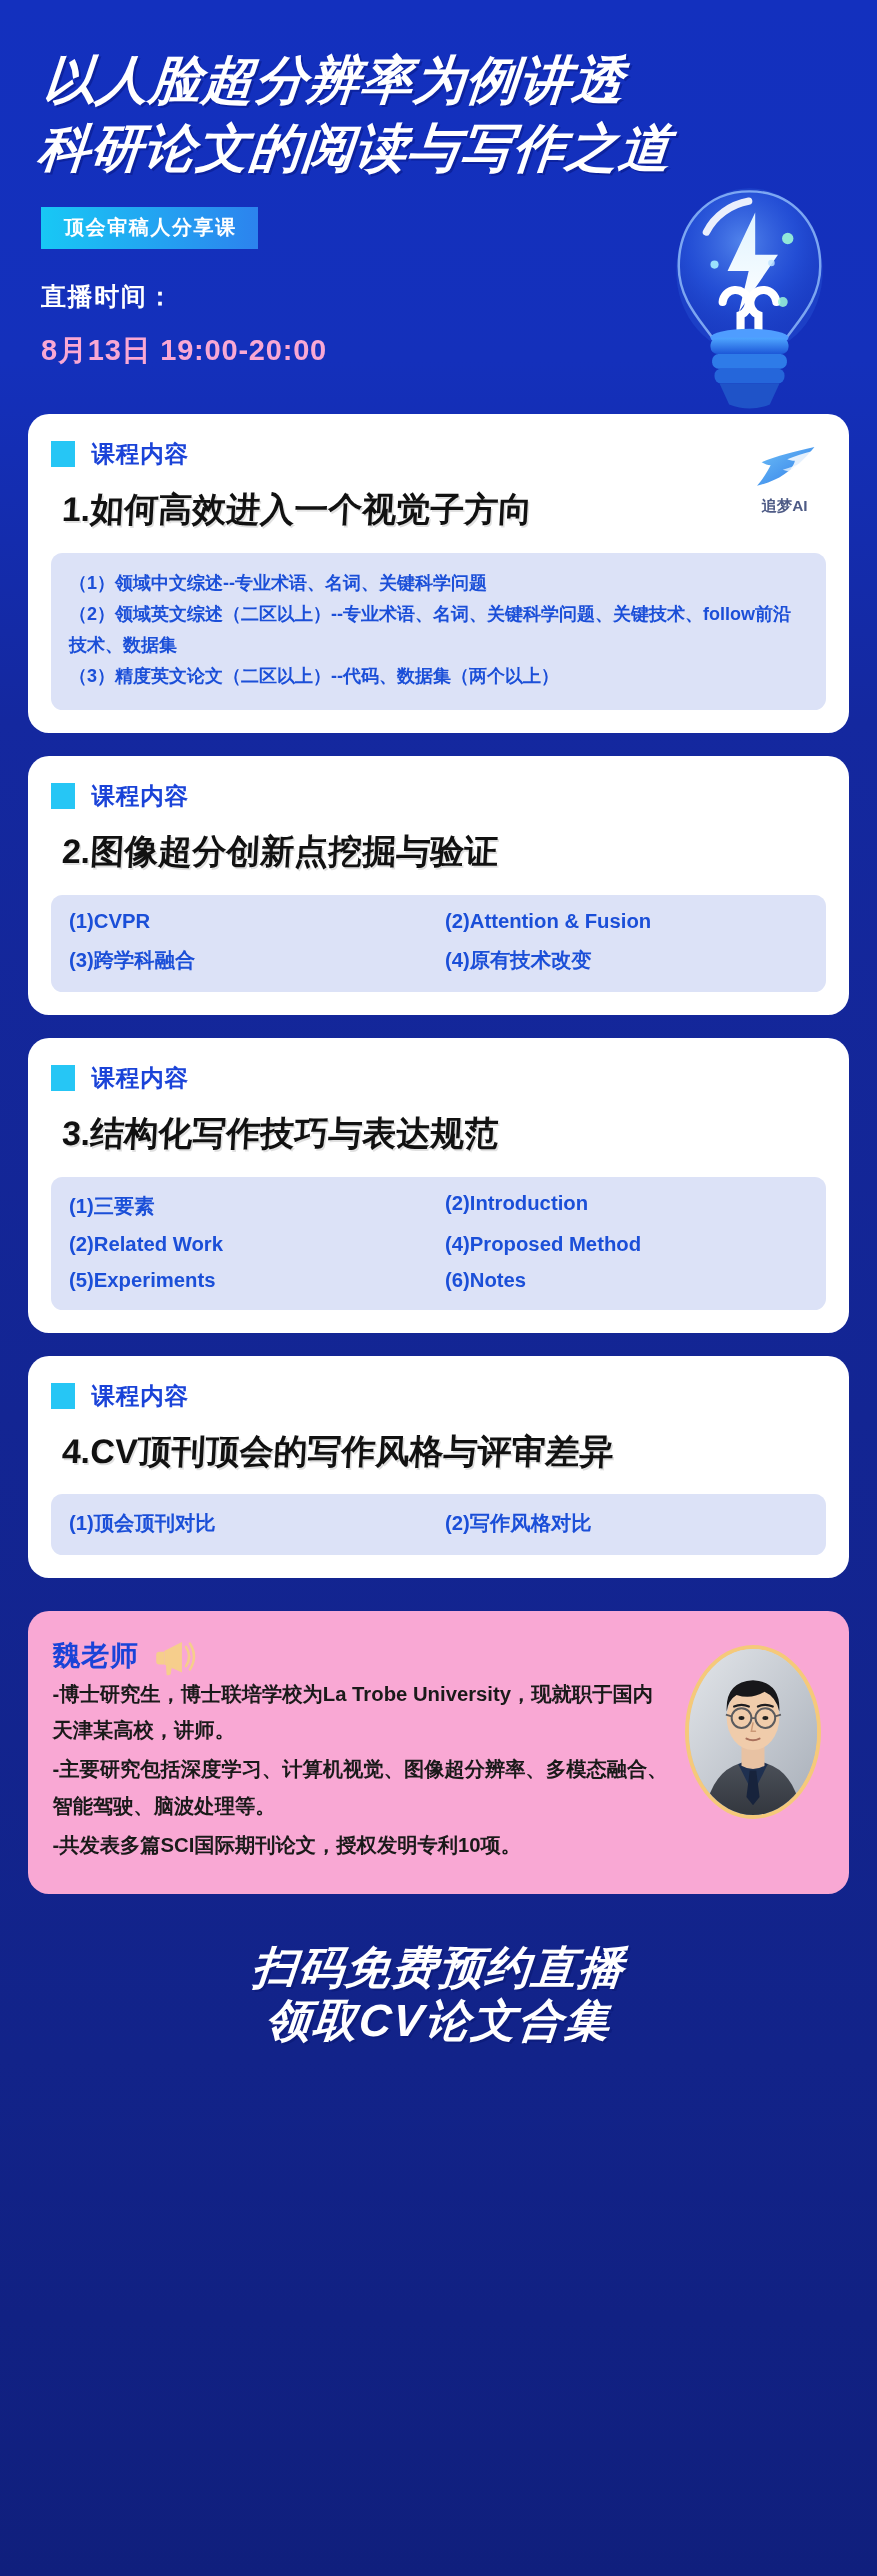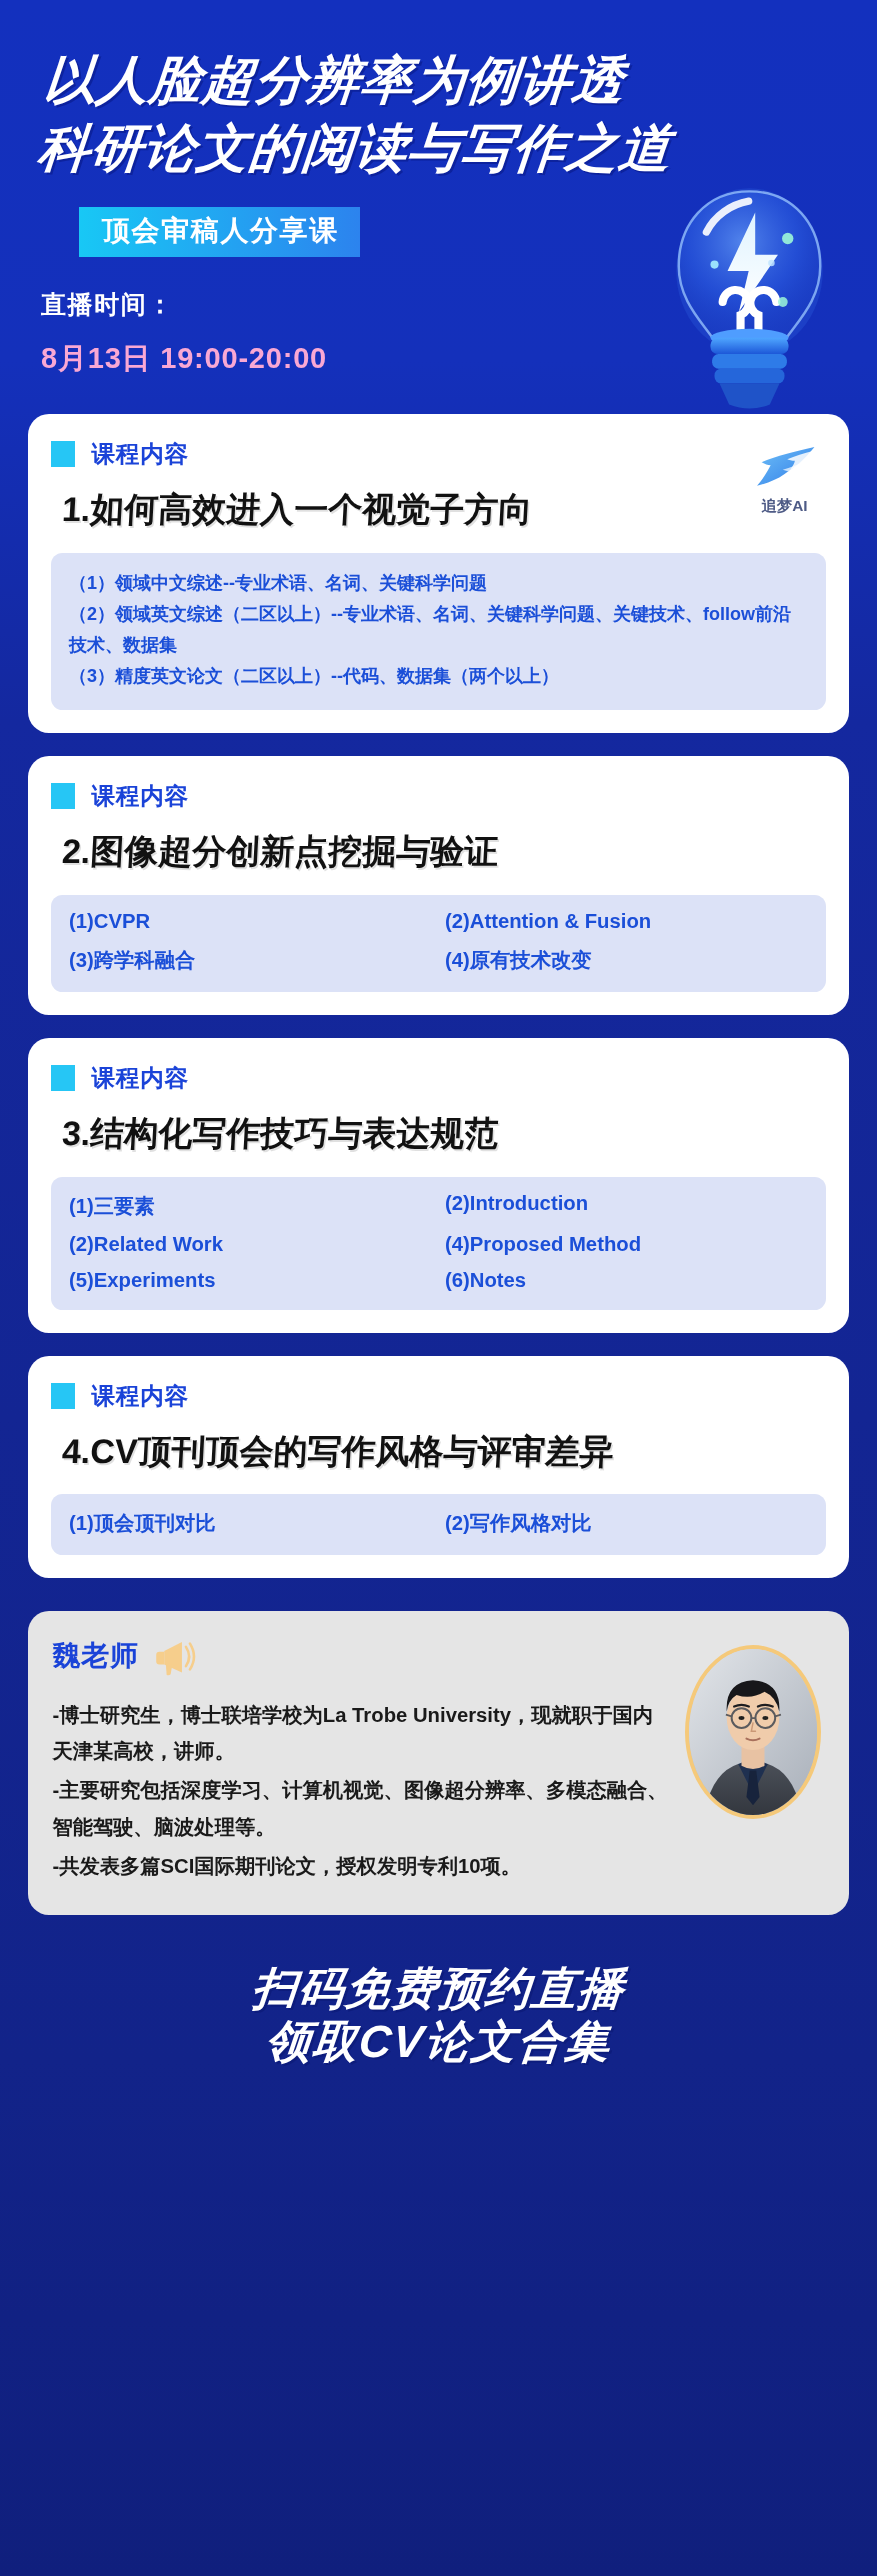--- a/index.html
+++ b/index.html
@@ -36,26 +36,25 @@
     text-shadow: 2.4px 2.4px 0 rgba(5,18,120,0.45);
     width: 796px;
   }
   .hero-title .ln { display: block; }
 
   .badge-wrap { margin-left: 41px; margin-top: 24.4px; }
   .hero-badge {
     display: inline-block;
     background: linear-gradient(90deg, #18C8F5 0%, #2C83EE 100%);
     color: #FFFFFF;
-    font-size: 28px;
+    font-size: 20px;
     font-weight: 700;
     letter-spacing: 1.6px;
     padding: 10.6px 21px 11.4px 23px;
     line-height: 1;
-    margin-left: 38px;
   }
 
   .time-label {
     margin-left: 41px;
     margin-top: 31px;
     color: #FFFFFF;
     font-size: 25px;
     font-weight: 700;
     letter-spacing: 1.6px;
   }
@@ -161,41 +160,40 @@
     display: block;
     margin-top: 1.6px;
     color: #4E5B86;
     font-size: 15.4px;
     font-weight: 700;
     letter-spacing: 0px;
   }
 
   
   .teacher-card {
-    background: #e5e5e5;
+    background: #f9a8d4;
     border-radius: 21px;
     margin: 32.5px 28px 0 28px;
     padding: 26px 24.4px 28px 24.4px;
     position: relative;
   }
   .teacher-head {
     display: flex;
     align-items: center;
     gap: 14.6px;
   }
   .teacher-name {
     color: #1A43D8;
     font-size: 28px;
     font-weight: 900;
     letter-spacing: 0.8px;
   }
   .megaphone { width: 45px; height: 39px; display: block; }
 
   .teacher-bio {
-    margin-top: 21px;
     color: #1A1A1A;
     font-size: 20.3px;
     font-weight: 700;
     line-height: 1.78;
     letter-spacing: 0px;
     max-width: 617px;
   }
   .teacher-bio p { margin: 0 0 3.2px 0; }
 
   .avatar {

